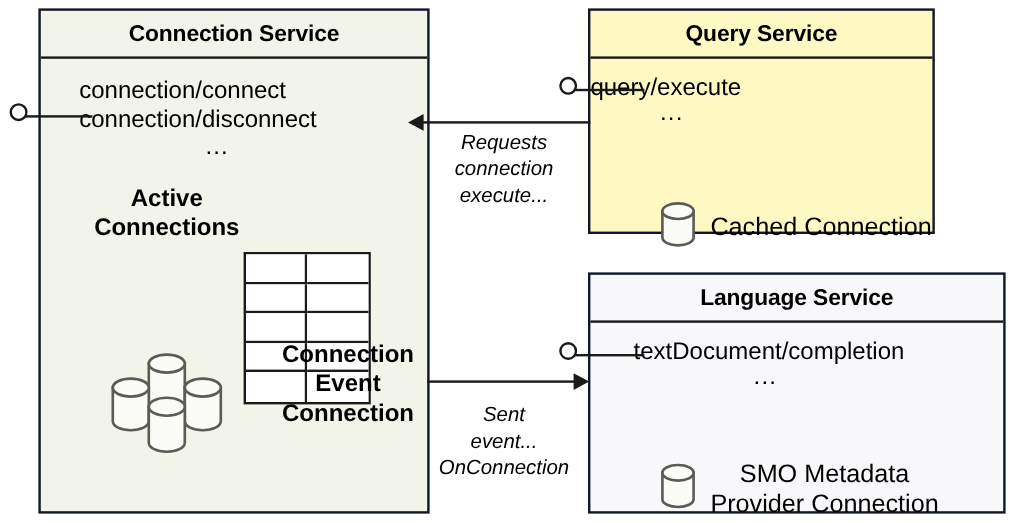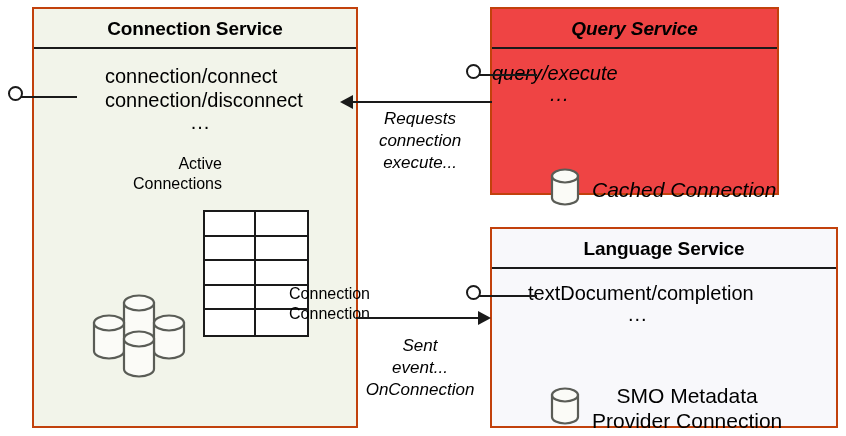--- a/index.html
+++ b/index.html
@@ -18,38 +18,37 @@
     position: relative;
     width: 846px;
     height: 436px;
     background: #ffffff;
   }
 
   
   .component {
     position: absolute;
     box-sizing: border-box;
-    border: 2px solid #c2410c;
+    border: 2px solid #0f172a;
     display: flex;
     flex-direction: column;
   }
   .comp-connection {
     left: 32px;
     top: 7px;
     width: 326px;
     height: 421px;
     background: #f2f4ea;
   }
   .comp-query {
     left: 490px;
     top: 7px;
     width: 289px;
     height: 188px;
-    background: #ef4444;
-    font-style: italic;
+    background: #fef9c3;
   }
   .comp-language {
     left: 490px;
     top: 227px;
     width: 348px;
     height: 201px;
     background: #f8f8fb;
     justify-content: space-between;
   }
 
@@ -82,21 +81,20 @@
     white-space: nowrap;
   }
   .endpoints .ellipsis {
     text-align: center;
     letter-spacing: 1px;
   }
 
   .conn-endpoints {
     top: 15px;
     padding-left: 32px;
-    margin-left: 39px;
   }
   .conn-endpoints .ellipsis {
     padding-right: 60px;
     margin-top: -2px;
   }
 
   .qs-endpoints {
     top: 12px;
   }
   .qs-endpoints .ellipsis {
@@ -112,23 +110,24 @@
   .ls-endpoints .ellipsis {
     text-align: left;
     padding-left: 100px;
     margin-top: -3px;
   }
 
   
   .artifact-label {
     position: absolute;
     color: #000000;
-    font-size: 16px;
+    font-size: 20px;
     line-height: 1.22;
-    text-align: right;
+    text-align: center;
+    font-weight: bold;
   }
   .active-conn-label {
     left: 22px;
     top: 105px;
     width: 166px;
   }
   .callbacks-label {
     left: 176px;
     top: 235px;
     width: 160px;
@@ -313,20 +312,21 @@
         <div class="cell"></div>
         <div class="cell"></div>
         <div class="cell"></div>
         <div class="cell"></div>
         <div class="cell"></div>
         <div class="cell"></div>
       </div>
 
       <div class="artifact-label callbacks-label">
         <div>Connection</div>
+        <div>Event</div>
         <div>Connection</div>
       </div>
 
     </div>
   </div>
 
   <div class="component comp-query">
     <div class="comp-header">Query Service</div>
     <div class="comp-body">
 

